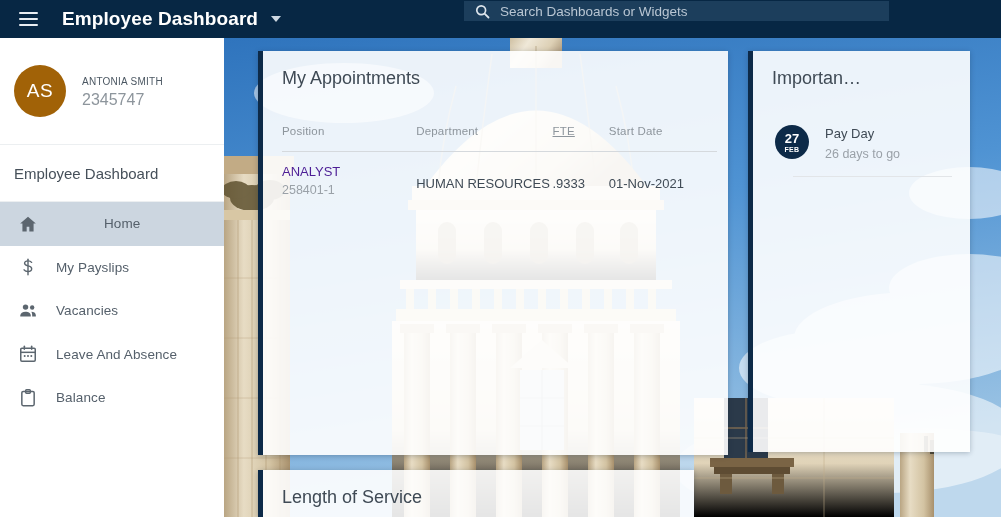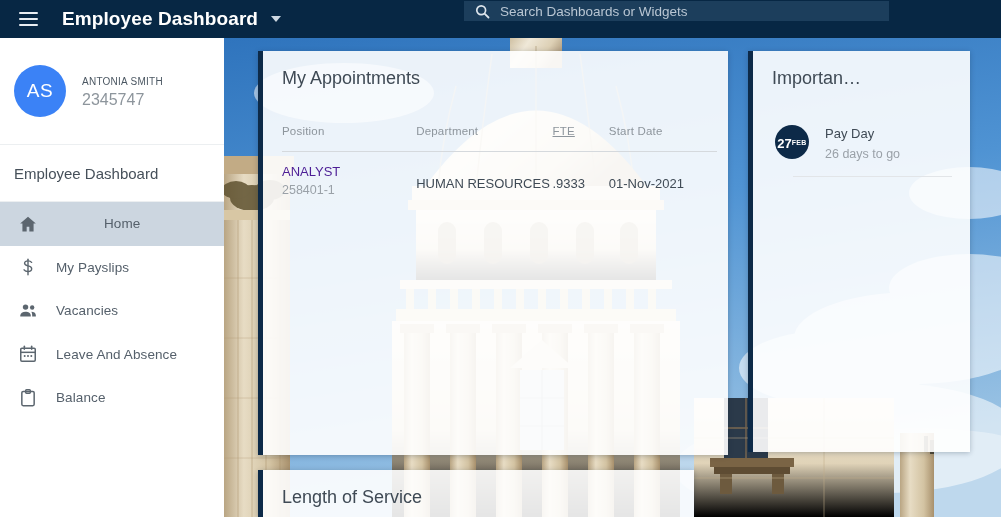--- a/index.html
+++ b/index.html
@@ -123,21 +123,21 @@
   #profile {
     height: 107px;
     display: flex;
     align-items: center;
     padding-left: 14px;
     border-bottom: 1px solid #eceff1;
   }
   #avatar {
     width: 52px; height: 52px;
     border-radius: 50%;
-    background: #3b82f6;
+    background: #a16207;
     color: #ffffff;
     display: flex;
     align-items: center;
     justify-content: center;
     font-size: 19px;
     letter-spacing: 0.5px;
     flex: none;
   }
   #profile-text { margin-left: 16px; }
   #profile-name {
@@ -246,21 +246,21 @@
     display: flex;
     align-items: flex-start;
     padding: 0 16px 0 22px;
   }
   .date-badge {
     width: 34px; height: 34px;
     border-radius: 50%;
     background: #0d2a48;
     color: #ffffff;
     display: flex;
-    flex-direction: row;
+    flex-direction: column;
     align-items: center;
     justify-content: center;
     flex: none;
     margin-top: 2px;
   }
   .date-day {
     font-size: 13px;
     font-weight: bold;
     line-height: 13px;
     margin-top: 2px;

